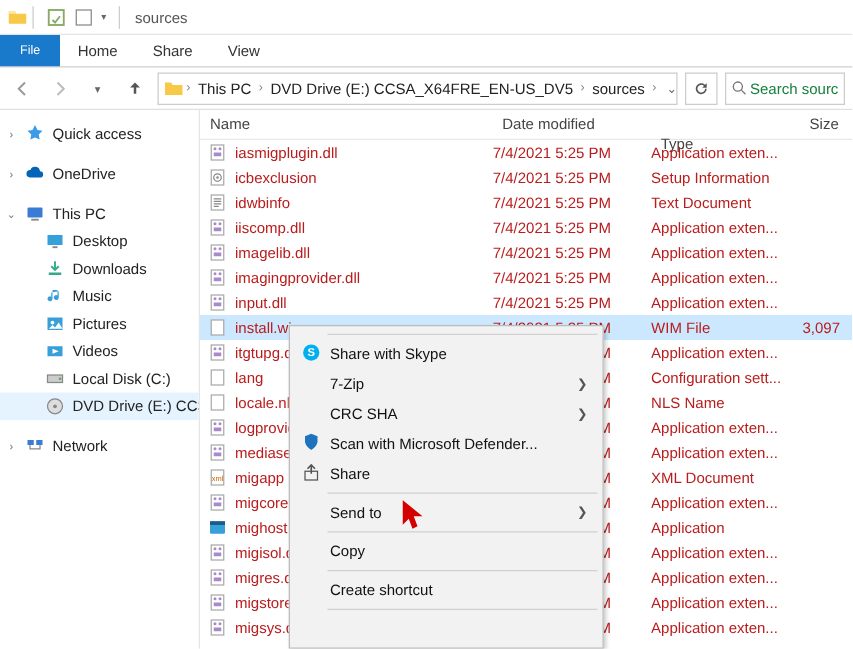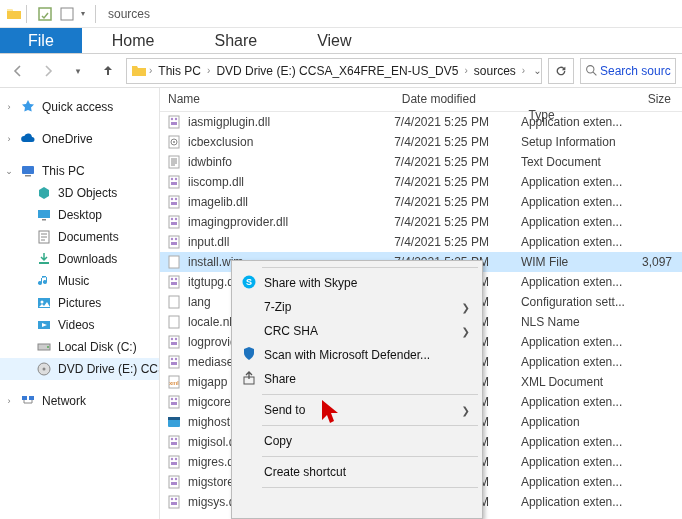--- a/index.html
+++ b/index.html
@@ -2,48 +2,48 @@
 <html><head>
 <meta charset="utf-8">
 <style>
 * { margin: 0; padding: 0; box-sizing: border-box; font-family: "Segoe UI", Tahoma, sans-serif; }
 body { background: #fff; font-size: 12px; overflow: hidden; width: 682px; height: 519px; position: relative; }
 .titlebar { height: 28px; display: flex; align-items: center; background: #fff; border-bottom: 1px solid #e5e5e5; padding-left: 6px; }
 .qat { display: flex; align-items: center; gap: 6px; }
 .qat-sep { width: 1px; height: 18px; background: #ccc; margin: 0 4px; }
 .titlebar-title { margin-left: 8px; color: #555; font-size: 12px; }
 .ribbon-tabs { height: 26px; display: flex; align-items: stretch; border-bottom: 1px solid #d0d0d0; background: #fff; }
-.file-tab { background: #1979ca; color: #fff; padding: 0 28px; display: flex; align-items: center; font-size: 16px; }
-.ribbon-tab { padding: 0 30px; display: flex; align-items: center; color: #333; font-size: 16px; cursor: default; }
+.file-tab { background: #1979ca; color: #fff; padding: 0 16px; display: flex; align-items: center; font-size: 10px; }
+.ribbon-tab { padding: 0 14px; display: flex; align-items: center; color: #333; font-size: 12px; cursor: default; }
 .addr-row { height: 34px; display: flex; align-items: center; gap: 6px; padding: 3px 6px; border-bottom: 1px solid #e0e0e0; }
 .nav-btn { width: 24px; height: 24px; display: inline-flex; align-items: center; justify-content: center; color: #666; }
 .nav-btn.dis { color: #bbb; }
 .addr-bar { flex: 1; height: 26px; border: 1px solid #ccc; display: flex; align-items: center; padding: 0 4px; gap: 2px; overflow: hidden; }
 .crumb { padding: 0 4px; color: #222; white-space: nowrap; }
 .crumb-sep { color: #888; font-size: 10px; }
 .dd { color: #666; font-size: 10px; padding: 0 4px; }
 .refresh { width: 26px; height: 26px; border: 1px solid #ccc; display: flex; align-items: center; justify-content: center; }
-.search-box { width: 96px; height: 26px; border: 1px solid #ccc; display: flex; align-items: center; padding: 0 4px; gap: 2px; color: #1d4ed8; overflow: hidden; white-space: nowrap; }
+.search-box { width: 96px; height: 26px; border: 1px solid #ccc; display: flex; align-items: center; padding: 0 4px; gap: 2px; color: #15803d; overflow: hidden; white-space: nowrap; }
 .body { display: flex; height: calc(519px - 28px - 26px - 34px); }
 .nav-pane { width: 160px; border-right: 1px solid #e5e5e5; padding: 8px 0; overflow: hidden; }
 .nav-item { display: flex; align-items: center; gap: 6px; padding: 3px 4px 3px 18px; color: #222; font-size: 12px; white-space: nowrap; }
 .nav-item.sel { background: #e5f3ff; }
 .nav-item .exp { width: 10px; color: #777; font-size: 9px; display: inline-flex; justify-content: center; margin-left: -14px; }
 .nav-sub { padding-left: 36px; }
 .nav-group-space { height: 10px; }
 .svg16 { width: 16px; height: 16px; display: inline-flex; align-items: center; justify-content: center; }
 .content { flex: 1; position: relative; overflow: hidden; }
 .cols { display: flex; height: 24px; border-bottom: 1px solid #e8e8e8; color: #444; font-size: 12px; }
 .col { padding: 4px 8px; border-right: 1px solid transparent; }
 .col.name { width: 240px; }
 .col.date { width: 130px; }
 .col.type { width: 115px; margin-top: 16px; }
 .col.size { width: 50px; text-align: right; padding-right: 10px; }
 .rows { overflow: hidden; }
-.row { display: flex; height: 20px; align-items: center; font-size: 12px; color: #404040; }
+.row { display: flex; height: 20px; align-items: center; font-size: 12px; color: #b91c1c; }
 .row .c-name { width: 240px; display: flex; align-items: center; gap: 6px; padding-left: 6px; white-space: nowrap; overflow: hidden; }
 .row .c-date { width: 130px; white-space: nowrap; overflow: hidden; }
 .row .c-type { width: 115px; white-space: nowrap; overflow: hidden; }
 .row .c-size { width: 50px; text-align: right; padding-right: 10px; white-space: nowrap; }
 .row.sel { background: #cce8ff; }
 .ctx-menu { position: absolute; left: 231px; top: 260px; width: 252px; background: #f2f2f2; border: 1px solid #bcbcbc; box-shadow: 2px 2px 4px rgba(0,0,0,0.25); z-index: 50; padding: 3px 2px; }
 .ctx-item { display: flex; align-items: center; height: 24px; padding: 0 10px 0 30px; font-size: 12px; color: #111; position: relative; }
 .ctx-item .mi { position: absolute; left: 6px; width: 18px; text-align: center; }
 .ctx-item .arrow { margin-left: auto; color: #555; font-size: 10px; }
 .ctx-item.bold { font-weight: 600; }
@@ -164,42 +164,25 @@
             <rect x="2" y="3" width="12" height="8" fill="#3a7bd5" rx="1"></rect>
             <rect x="5" y="12" width="6" height="1.5" fill="#888"></rect>
           </svg>
         </span>
       <span>This PC</span>
     </div>
     <div id="nav-thispc-children">
         <div class="nav-item nav-sub">
           <span class="svg16">
             <svg viewBox="0 0 16 16">
-              <path fill="#3aa" d="M8 2l5 3v6l-5 3-5-3V5z"></path>
-            </svg>
-          </span>
-          <span>3D Objects</span>
-        </div>
-        <div class="nav-item nav-sub">
-          <span class="svg16">
-            <svg viewBox="0 0 16 16">
               <rect x="2" y="3" width="12" height="8" fill="#37a0da"></rect>
               <rect x="6" y="12" width="4" height="1.5" fill="#888"></rect>
             </svg>
           </span>
           <span>Desktop</span>
-        </div>
-        <div class="nav-item nav-sub">
-          <span class="svg16">
-            <svg viewBox="0 0 16 16">
-              <rect x="3" y="2" width="10" height="12" fill="#fff" stroke="#888"></rect>
-              <path d="M5 5h6M5 8h6M5 11h4" stroke="#888"></path>
-            </svg>
-          </span>
-          <span>Documents</span>
         </div>
         <div class="nav-item nav-sub">
           <span class="svg16">
             <svg viewBox="0 0 16 16">
               <path d="M8 2v7M5 6l3 3 3-3" fill="none" stroke="#3a8" stroke-width="1.5"></path>
               <rect x="3" y="11" width="10" height="2" fill="#3a8"></rect>
             </svg>
           </span>
           <span>Downloads</span>
         </div>

